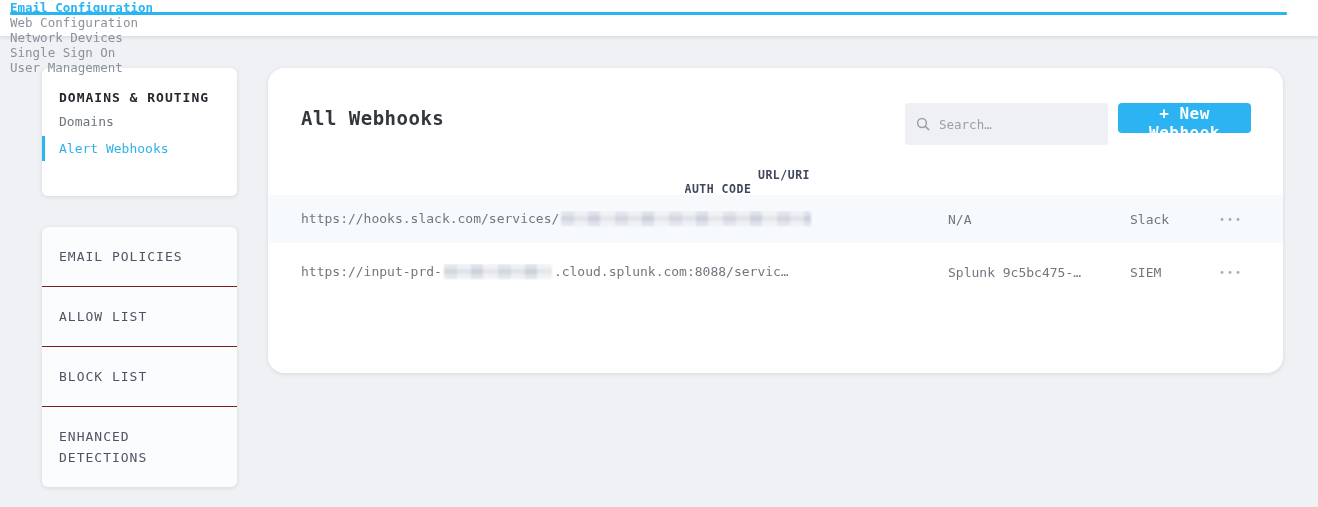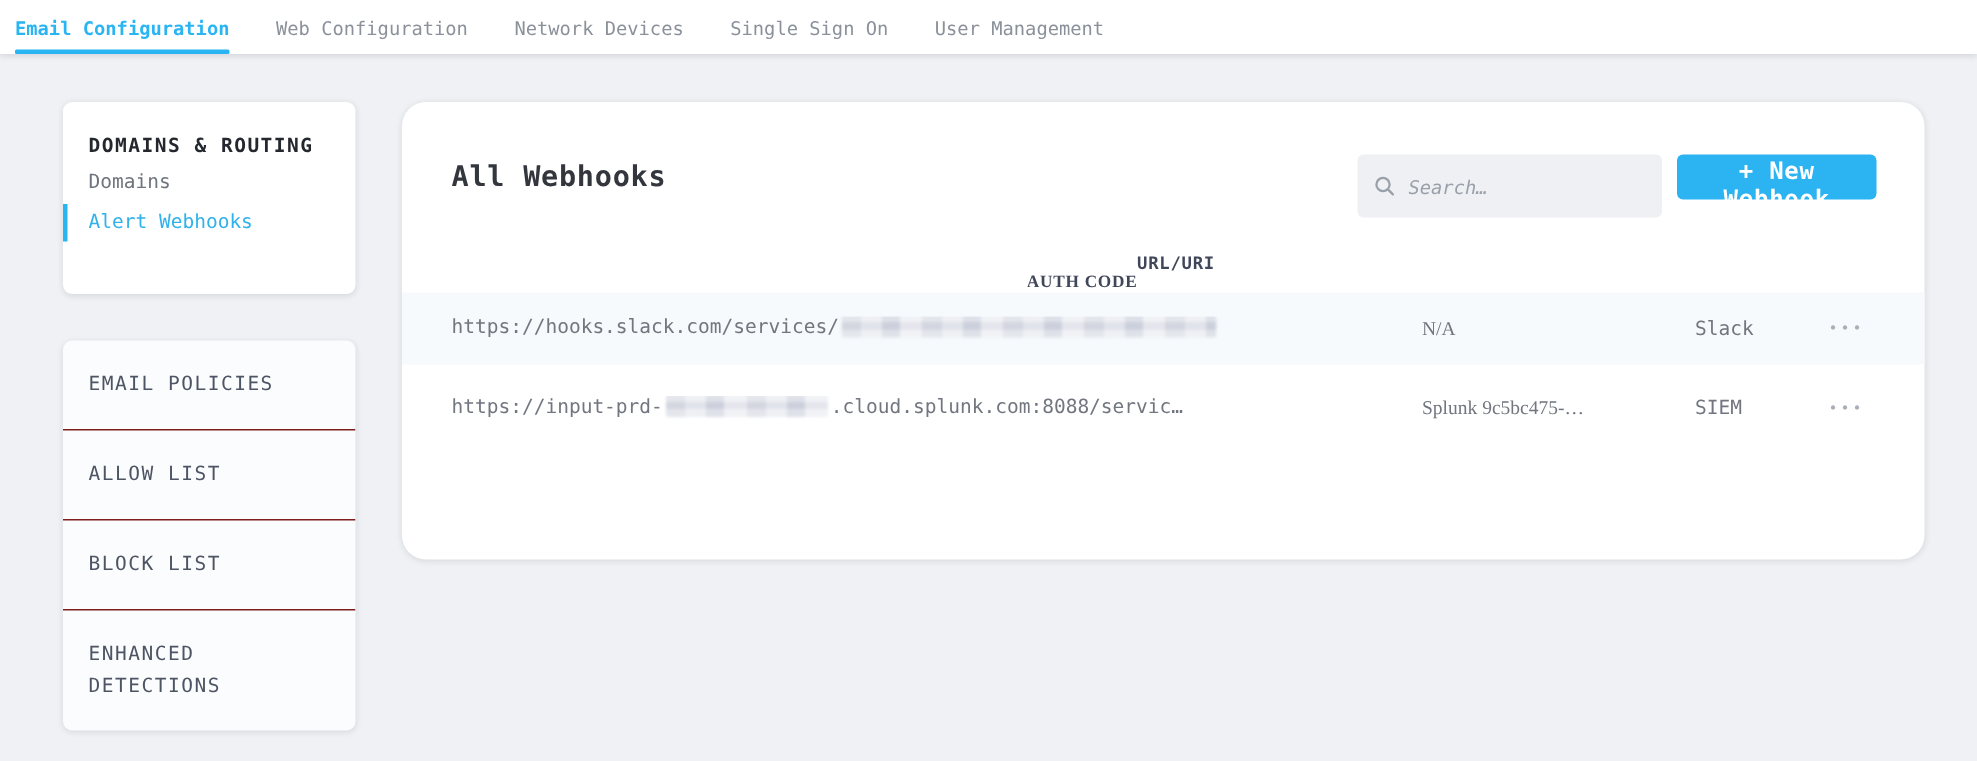--- a/index.html
+++ b/index.html
@@ -11,21 +11,21 @@
     overflow: hidden;
   }
   #page { position: relative; width: 1318px; height: 507px; }
 
   
   .nav {
     position: absolute; top: 0; left: 0; width: 100%; height: 36px;
     background: #ffffff;
     box-shadow: 0 1px 4px rgba(40,50,65,.14);
     display: flex; align-items: stretch;
-    padding-left: 10px; z-index: 10;
+    padding-left: 10px; z-index: 10; flex-direction: column;
   }
   .tab {
     position: relative; display: flex; align-items: center;
     margin-right: 31px; font-size: 12.5px; color: #8b919b;
     white-space: nowrap; cursor: pointer;
   }
   .tab.active { color: #29b4f2; font-weight: bold; }
   .tab-underline {
     position: absolute; left: 0; right: 0; bottom: 0; height: 3px;
     background: #29b4f2; border-radius: 1px;
@@ -63,21 +63,21 @@
     background: #ffffff; border-radius: 16px;
     box-shadow: 0 1px 4px rgba(35,45,60,.12);
   }
   .main-title {
     position: absolute; left: 33px; top: 39px;
     font-size: 19px; font-weight: bold; color: #33373d; letter-spacing: .5px;
   }
   .search-box {
     position: absolute; top: 35px; right: 175px; width: 203px; height: 42px;
     background: #eef0f3; border-radius: 4px;
-    display: flex; align-items: center; padding: 0 11px; font-style: italic;
+    display: flex; align-items: center; padding: 0 11px;
   }
   .search-box svg { flex: none; }
   .search-box input {
     border: none; background: transparent; outline: none;
     font: inherit; font-size: 12.5px; color: #555b63;
     width: 100%; margin-left: 9px; padding: 0;
   }
   .search-box input::placeholder { color: #9aa0aa; opacity: 1; }
   .new-btn {
     position: absolute; top: 35px; right: 32px; width: 133px; height: 30px;
@@ -91,21 +91,21 @@
   .thead {
     position: absolute; top: 100px; left: 0; right: 0;
     font-size: 11.5px; font-weight: bold; color: #40475a; letter-spacing: .5px; flex-direction: column;
   }
   .tbody { position: absolute; top: 127px; left: 0; right: 0; }
   .trow { font-size: 13px; color: #71767f; }
   .trow.alt { background: #f7fafc; height: 48px; }
   .trow.plain { height: 58px; }
   .c-url  { flex: 1; min-width: 0; padding-left: 33px; padding-right: 16px;
             white-space: nowrap; overflow: hidden; }
-  .c-auth { width: 182px; flex: none; white-space: nowrap; overflow: hidden; font-family: Liberation Serif, serif; }
+  .c-auth { width: 182px; flex: none; white-space: nowrap; overflow: hidden; }
   .c-app  { width: 77px;  flex: none; white-space: nowrap; }
   .c-menu { width: 76px;  flex: none; padding-left: 6px; }
   .menu-btn {
     background: none; border: none; cursor: pointer;
     color: #a9afb8; font-size: 10px; letter-spacing: 2px; padding: 4px 6px;
     font-family: inherit;
   }
   .redact {
     display: inline-block; vertical-align: middle; height: 15px;
     border-radius: 2px; margin: 0 2px; position: relative; top: -1px;

